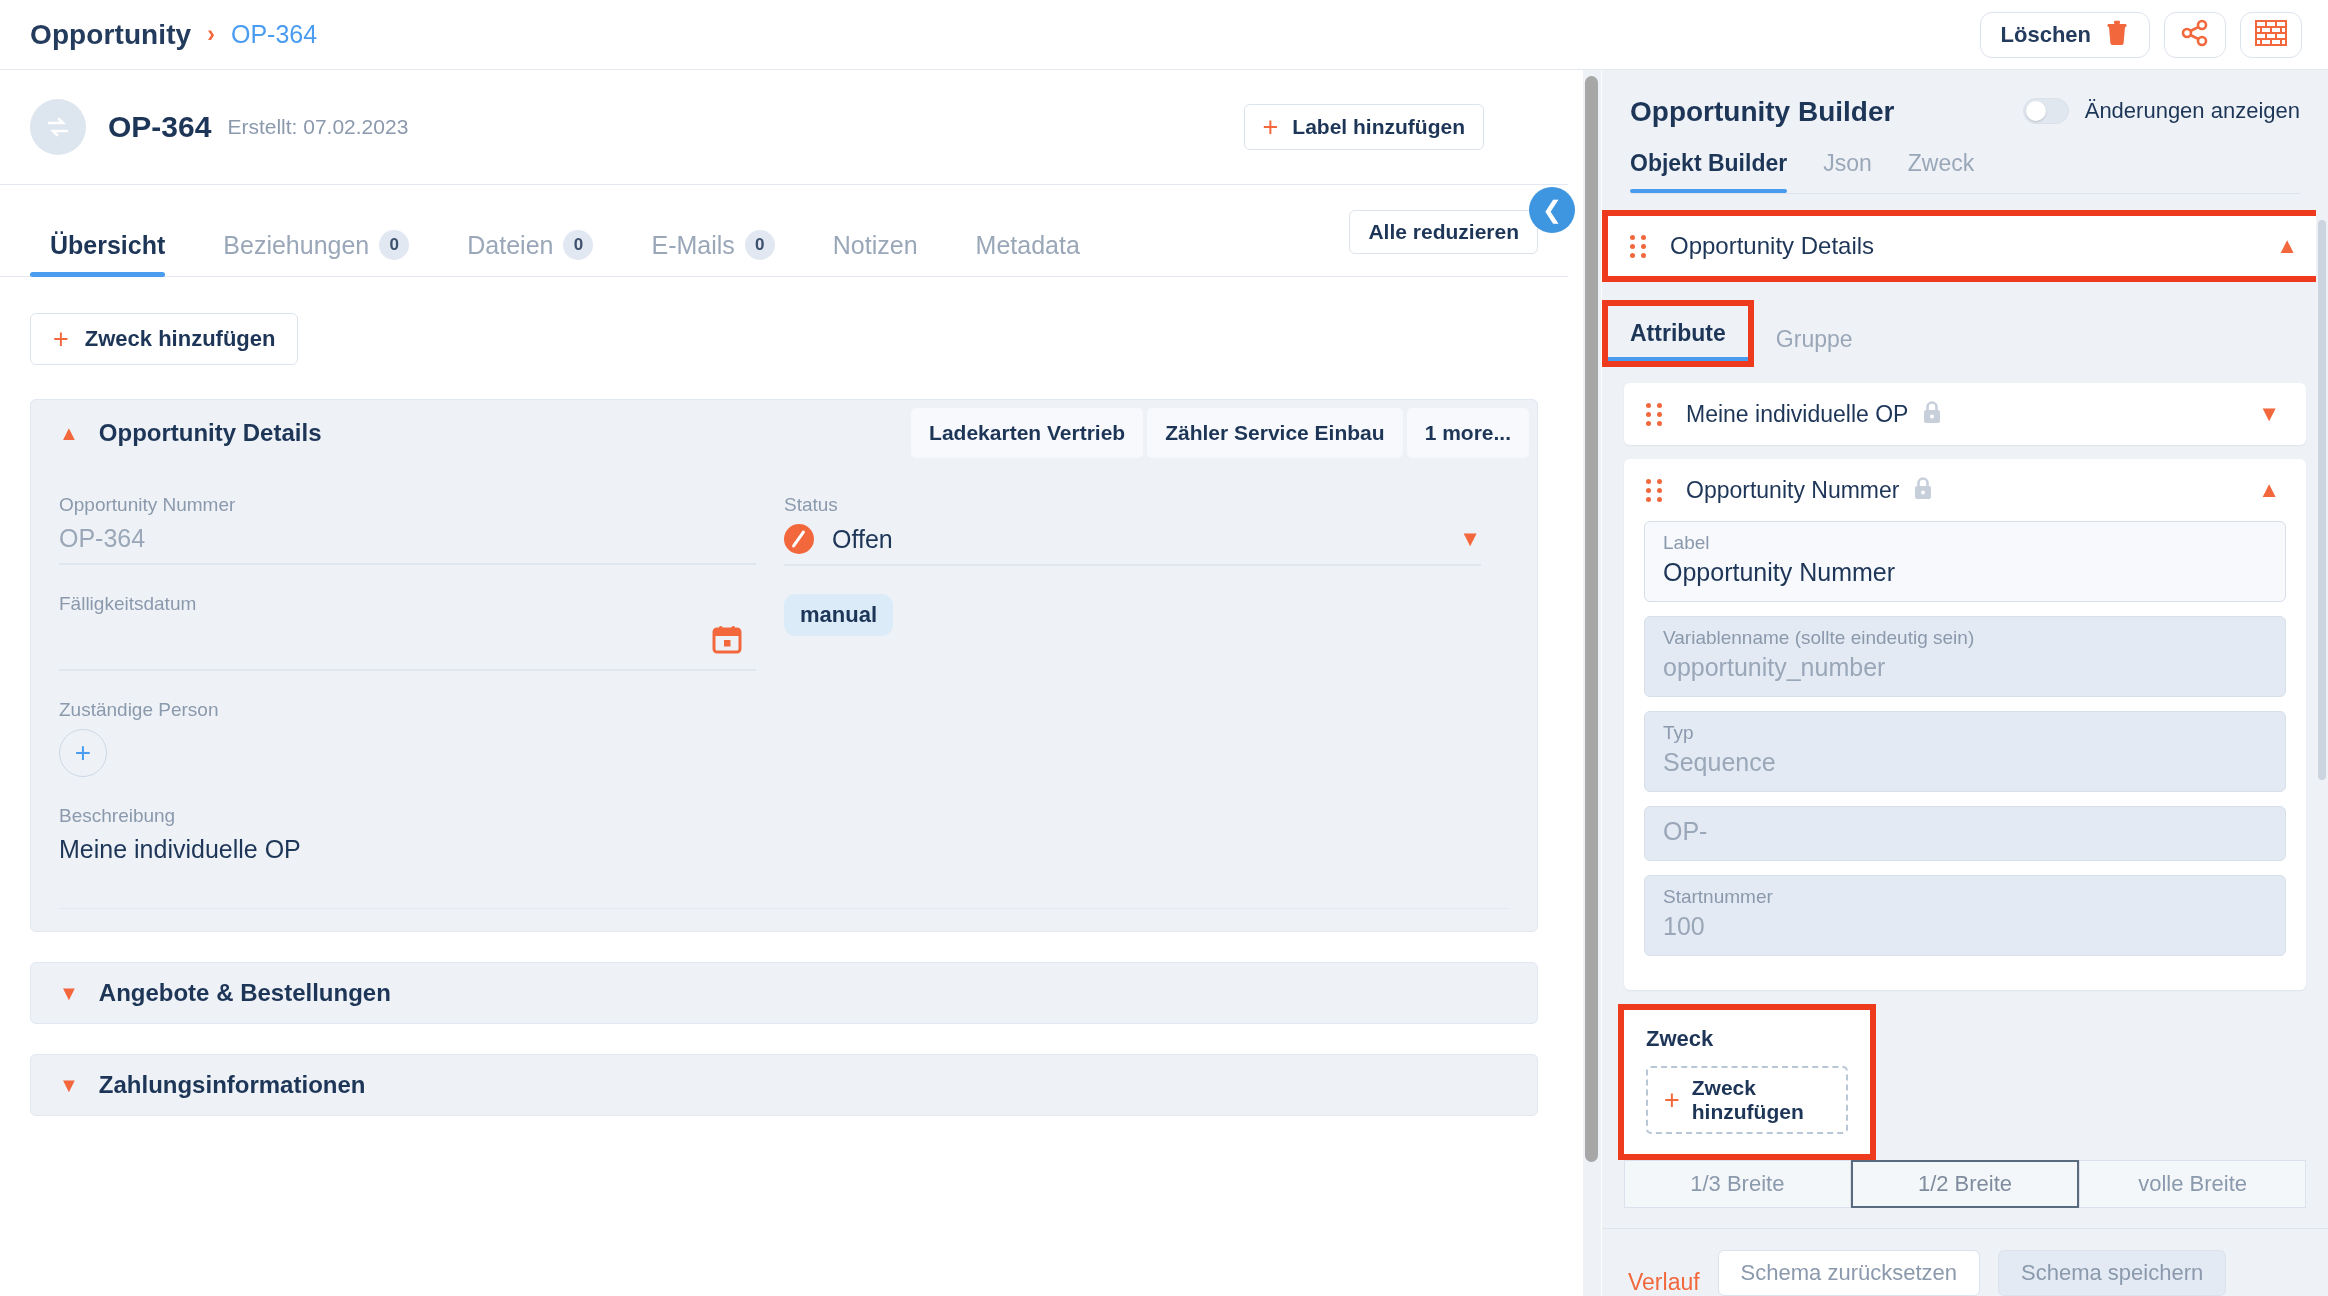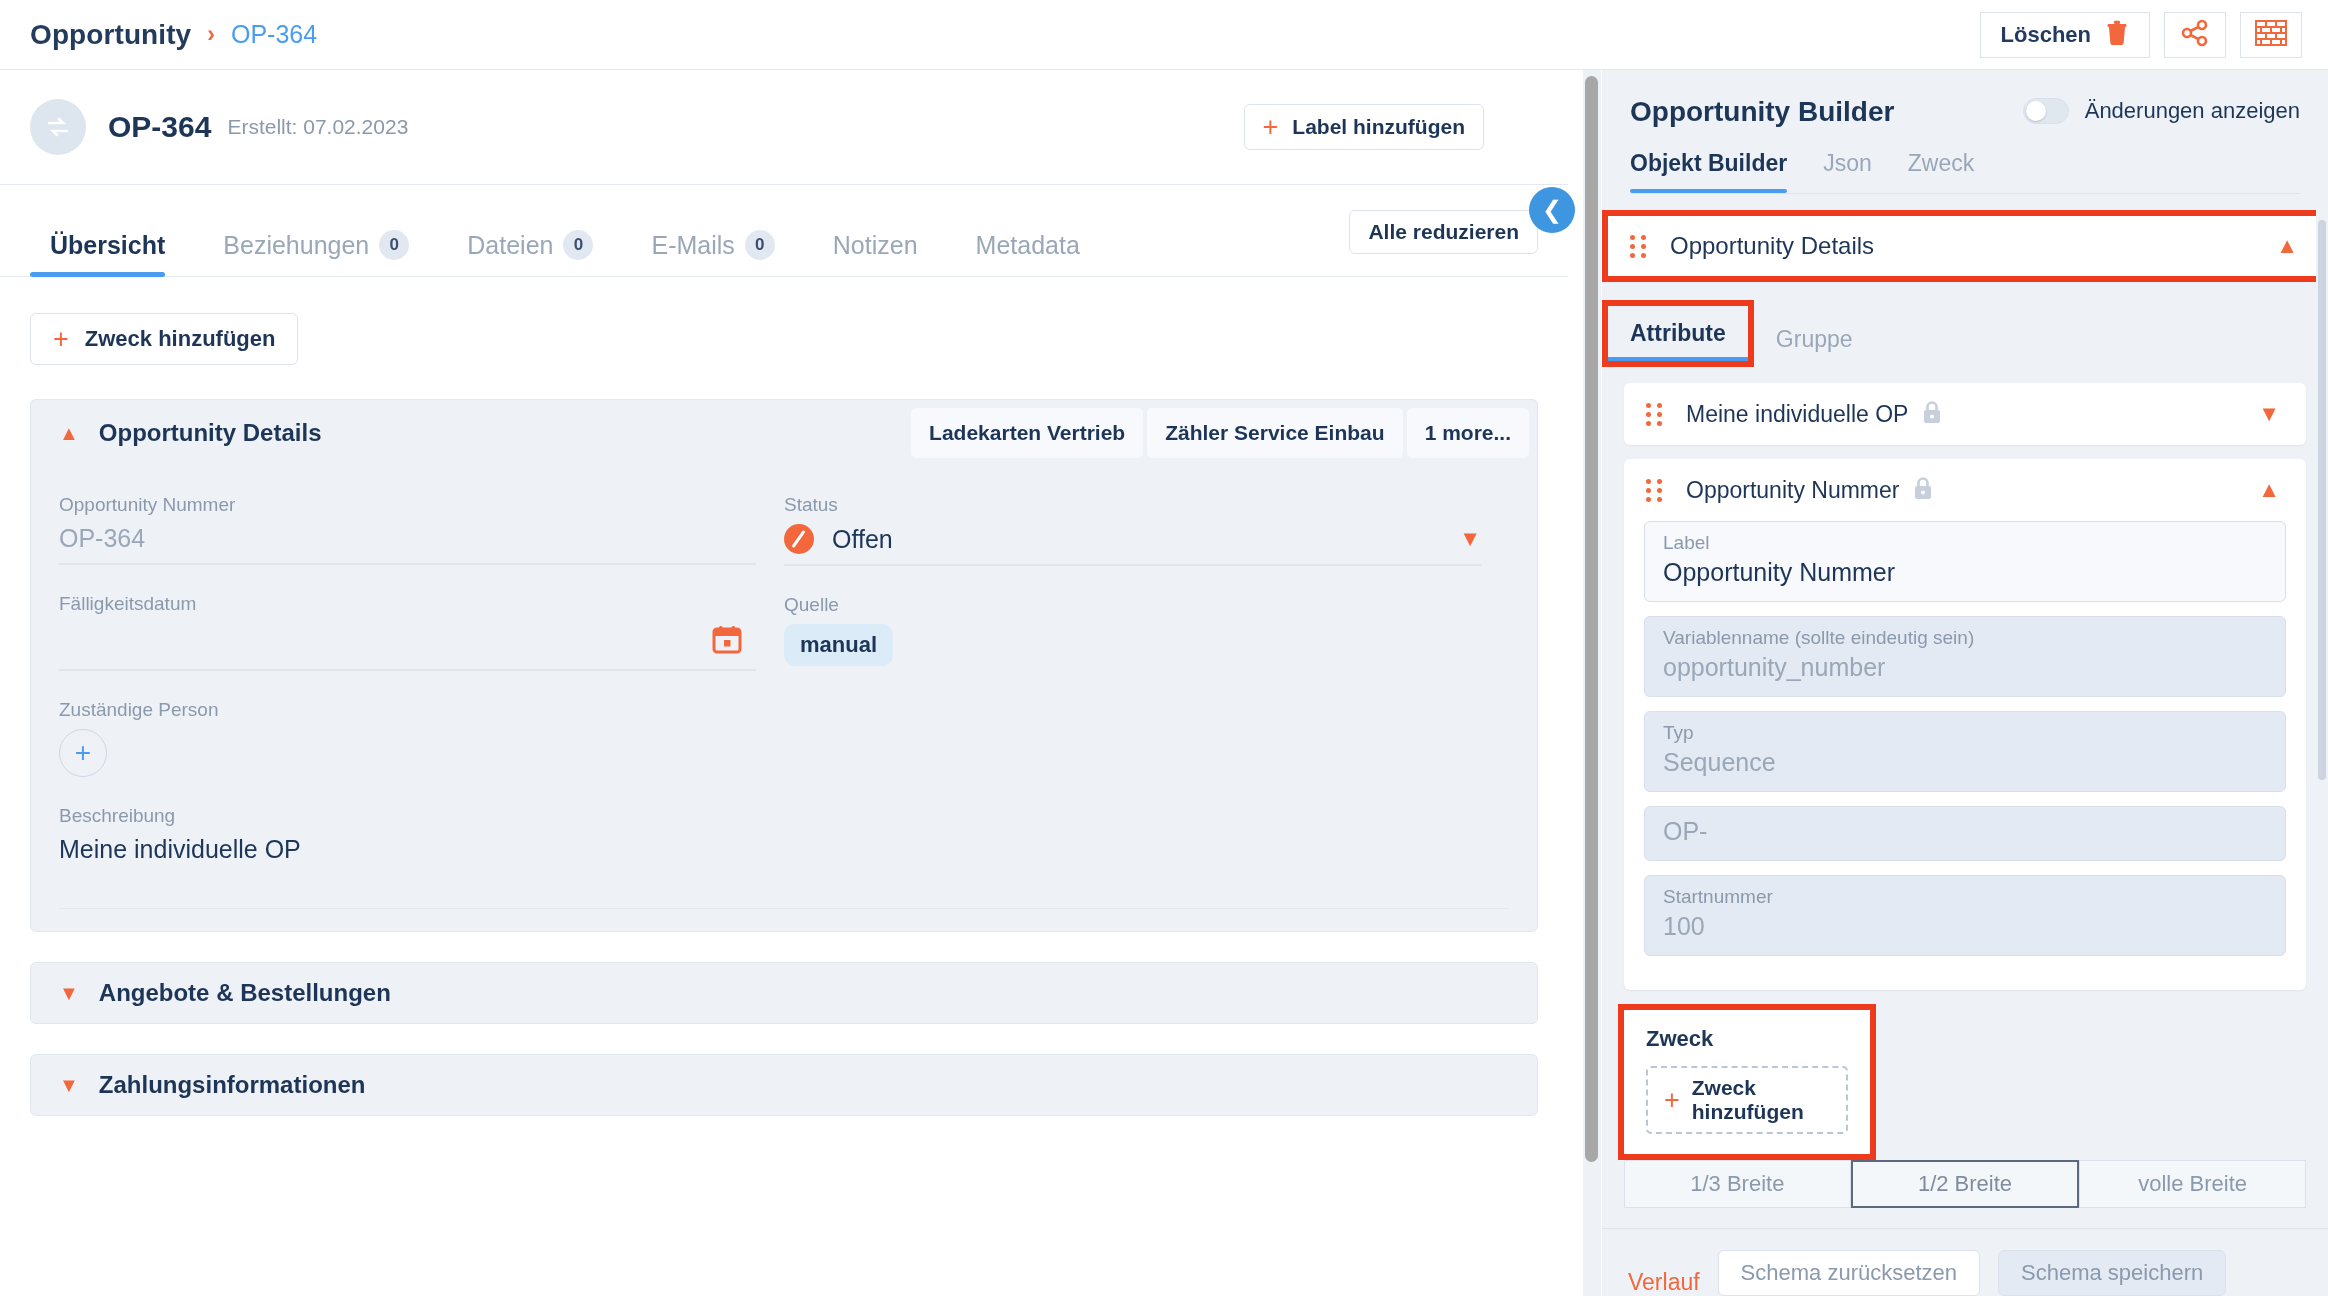--- a/index.html
+++ b/index.html
@@ -21,21 +21,21 @@
   .breadcrumb { display: flex; align-items: center; padding-left: 30px; gap: 16px; }
   .bc-root { font-size: 28px; font-weight: bold; color: #233b5c; letter-spacing: .1px; }
   .bc-sep { color: #f2683c; font-size: 23px; font-weight: bold; }
   .bc-current { font-size: 25px; color: #4a9cf0; }
 
   .topbar-actions {
     position: absolute; right: 26px; top: 12px;
     display: flex; align-items: center; gap: 14px;
   }
   .tb-btn {
-    border: 1px solid #dde3ec; border-radius: 0; background: #fff;
+    border: 1px solid #dde3ec; border-radius: 12px; background: #fff;
     height: 46px; display: flex; align-items: center; justify-content: center;
     padding: 0 20px; gap: 14px; cursor: pointer;
   }
   .tb-btn-label { font-size: 22px; color: #233b5c; font-weight: bold; }
   .tb-icon-btn { width: 62px; padding: 0; }
 
   
   .left-pane {
     position: absolute; left: 0; top: 70px; width: 1568px; height: 1226px;
     background: #ffffff; overflow: hidden;
@@ -402,21 +402,20 @@
           <div class="field">
             <div class="field-label">Status</div>
             <div class="status-row">
               <span class="status-dot"></span>
               <span class="status-text">Offen</span>
               <span class="status-chevron">▼</span>
             </div>
             <div class="field-underline"></div>
           </div>
           <div class="field">
-            <div class="field-label">Quelle</div>
             <span class="tag-pill">manual</span>
           </div>
         </div>
       </div>
 
       <div class="desc-block" style="padding-left:28px;">
         <div class="field-label">Beschreibung</div>
         <div class="field-value dark">Meine individuelle OP</div>
       </div>
       <div class="divider"></div>

